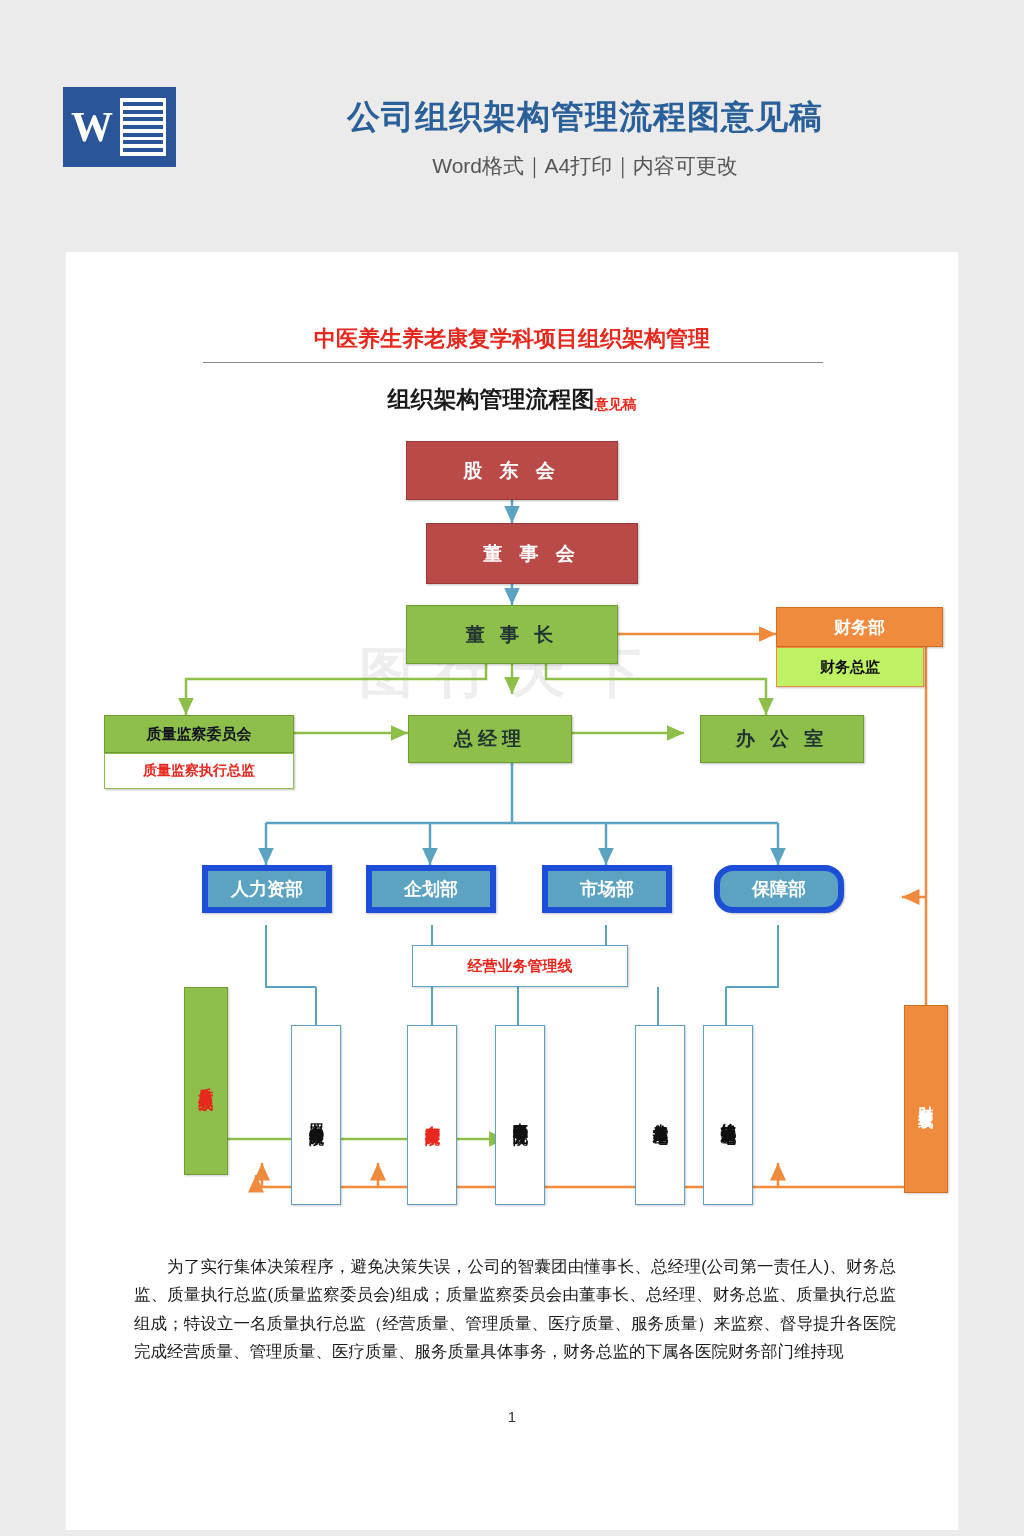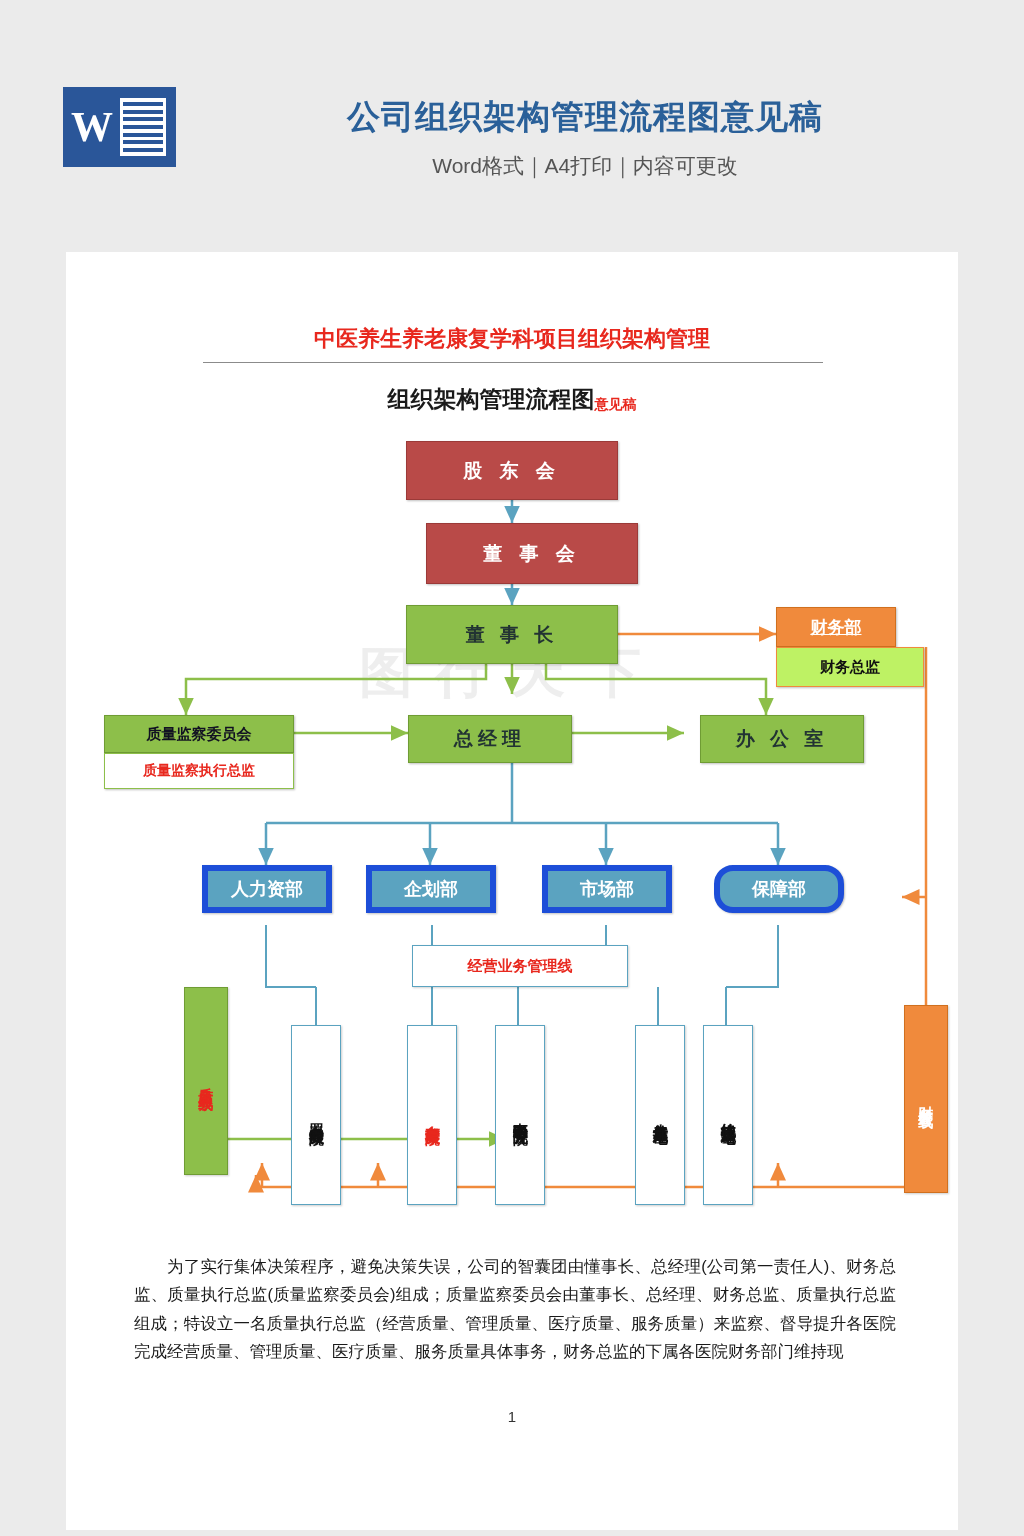--- a/index.html
+++ b/index.html
@@ -230,21 +230,21 @@
       <line x1="312" y1="760" x2="312" y2="736" stroke="#f08a3c" stroke-width="2.5" marker-end="url(#ao)"></line>
       <line x1="600" y1="760" x2="600" y2="736" stroke="#f08a3c" stroke-width="2.5" marker-end="url(#ao)"></line>
       <line x1="712" y1="760" x2="712" y2="736" stroke="#f08a3c" stroke-width="2.5" marker-end="url(#ao)"></line>
       <line x1="860" y1="470" x2="836" y2="470" stroke="#f08a3c" stroke-width="2.5" marker-end="url(#ao)"></line>
     </svg>
 
     <div class="node n-red" style="left:340px; top:14px;  width:212px; height:59px;">股 东 会</div>
     <div class="node n-red" style="left:340px; top:96px;  width:212px; height:61px;margin-left:20px;">董 事 会</div>
     <div class="node n-green" style="left:340px; top:178px; width:212px; height:59px;">董 事 长</div>
 
-    <div class="node n-orange" style="left:710px; top:180px; width:120px; height:40px;text-decoration:underline;">财务部</div>
+    <div class="node n-orange" style="left:710px; top:180px; width:167px; height:40px;">财务部</div>
     <div class="node n-white-blk" style="left:710px; top:220px; width:148px; height:40px;">财务总监</div>
 
     <div class="node n-green-sm" style="left:38px;  top:288px; width:190px; height:38px;">质量监察委员会</div>
     <div class="node n-white-red" style="left:38px;  top:326px; width:190px; height:36px;">质量监察执行总监</div>
 
     <div class="node n-green" style="left:342px; top:288px; width:164px; height:48px;">总经理</div>
     <div class="node n-green" style="left:634px; top:288px; width:164px; height:48px;">办 公 室</div>
 
     <div class="node n-blue" style="left:136px; top:438px; width:130px; height:48px;">人力资部</div>
     <div class="node n-blue" style="left:300px; top:438px; width:130px; height:48px;">企划部</div>

